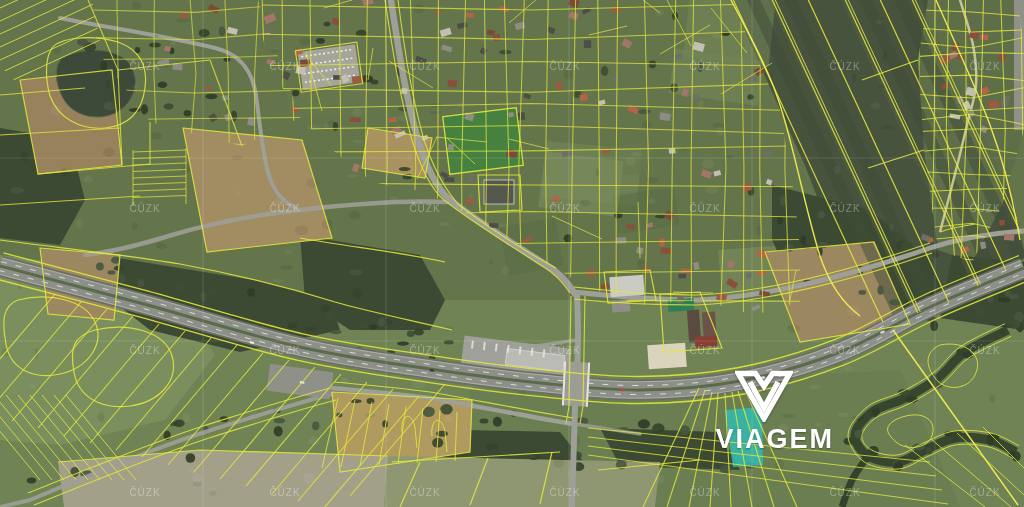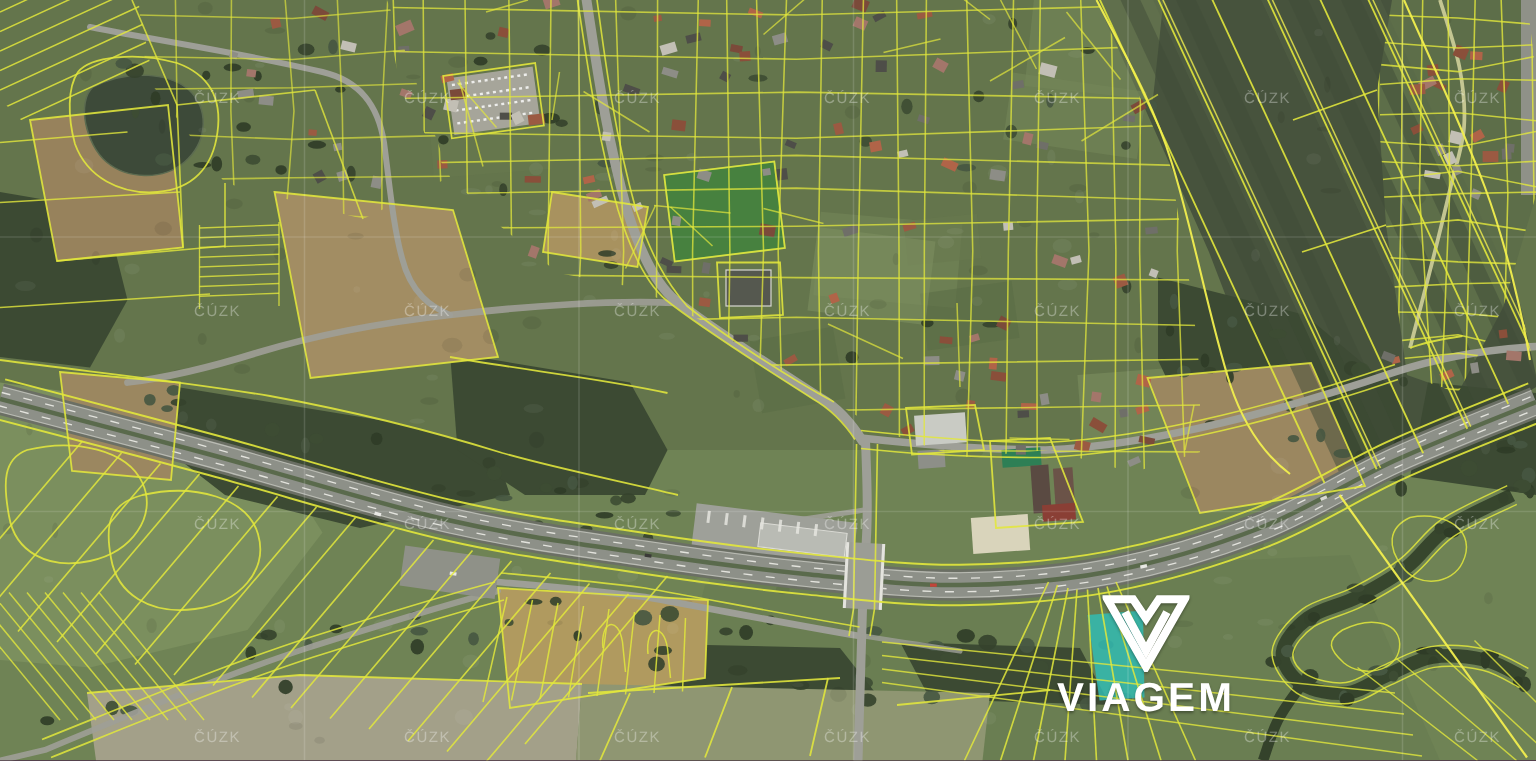--- a/index.html
+++ b/index.html
@@ -1,21 +1,21 @@
 <!DOCTYPE html>
 <html><head>
 <meta charset="utf-8">
 <style>
   html,body{margin:0;padding:0;background:#222;}
   #stage{position:relative;width:1024px;height:507px;overflow:hidden;
          font-family:"Liberation Sans",sans-serif;background:#a21caf;}
   #map-svg{position:absolute;left:0;top:0;}
   .wm{position:absolute;transform:translate(-50%,-50%);color:rgba(255,255,255,.33);
       font-size:10px;letter-spacing:1px;white-space:nowrap;pointer-events:none;}
-  #logo{position:absolute;left:694px;top:396px;width:140px;text-align:center;}
+  #logo{position:absolute;left:694px;top:370px;width:140px;text-align:right;}
   #logo .gem{display:block;margin:0 auto;width:58px;height:52px;
              filter:drop-shadow(0 1px 1px rgba(0,0,0,.35));}
   #logo .gem path{fill:none;stroke:#fff;stroke-width:5;stroke-linejoin:miter;stroke-miterlimit:8;}
   #logo-text{margin-top:2px;color:#fff;font-size:27px;font-weight:700;letter-spacing:2px;
              text-shadow:0 1px 2px rgba(0,0,0,.35);}
 </style>
 </head>
 <body>
 
 <div id="stage">

